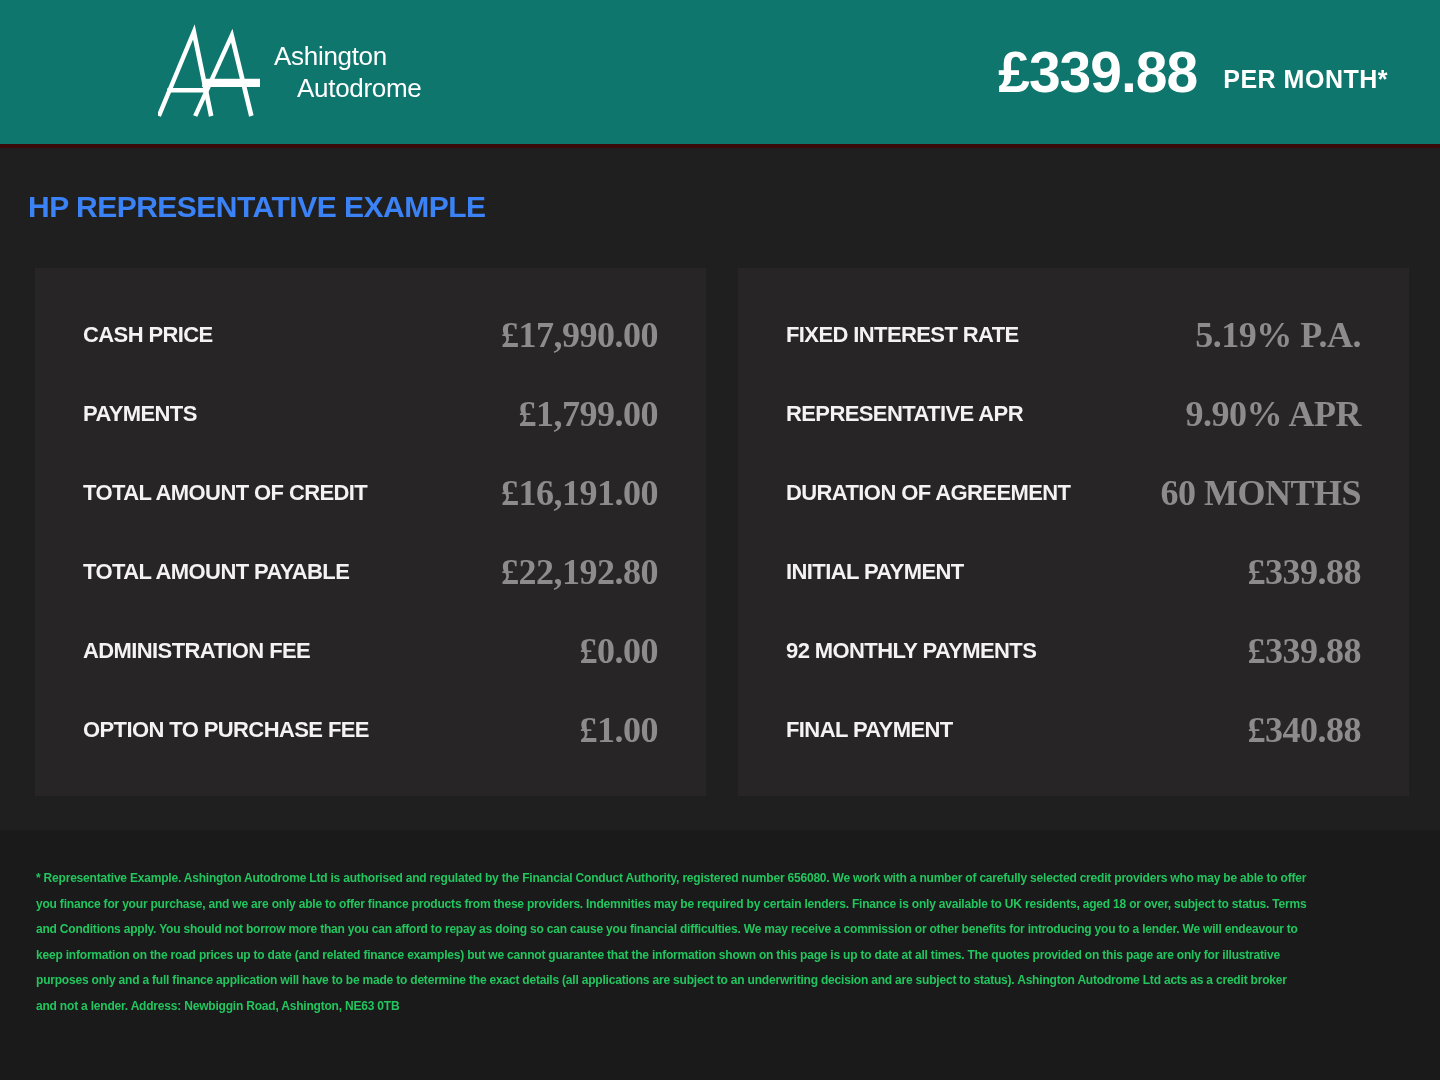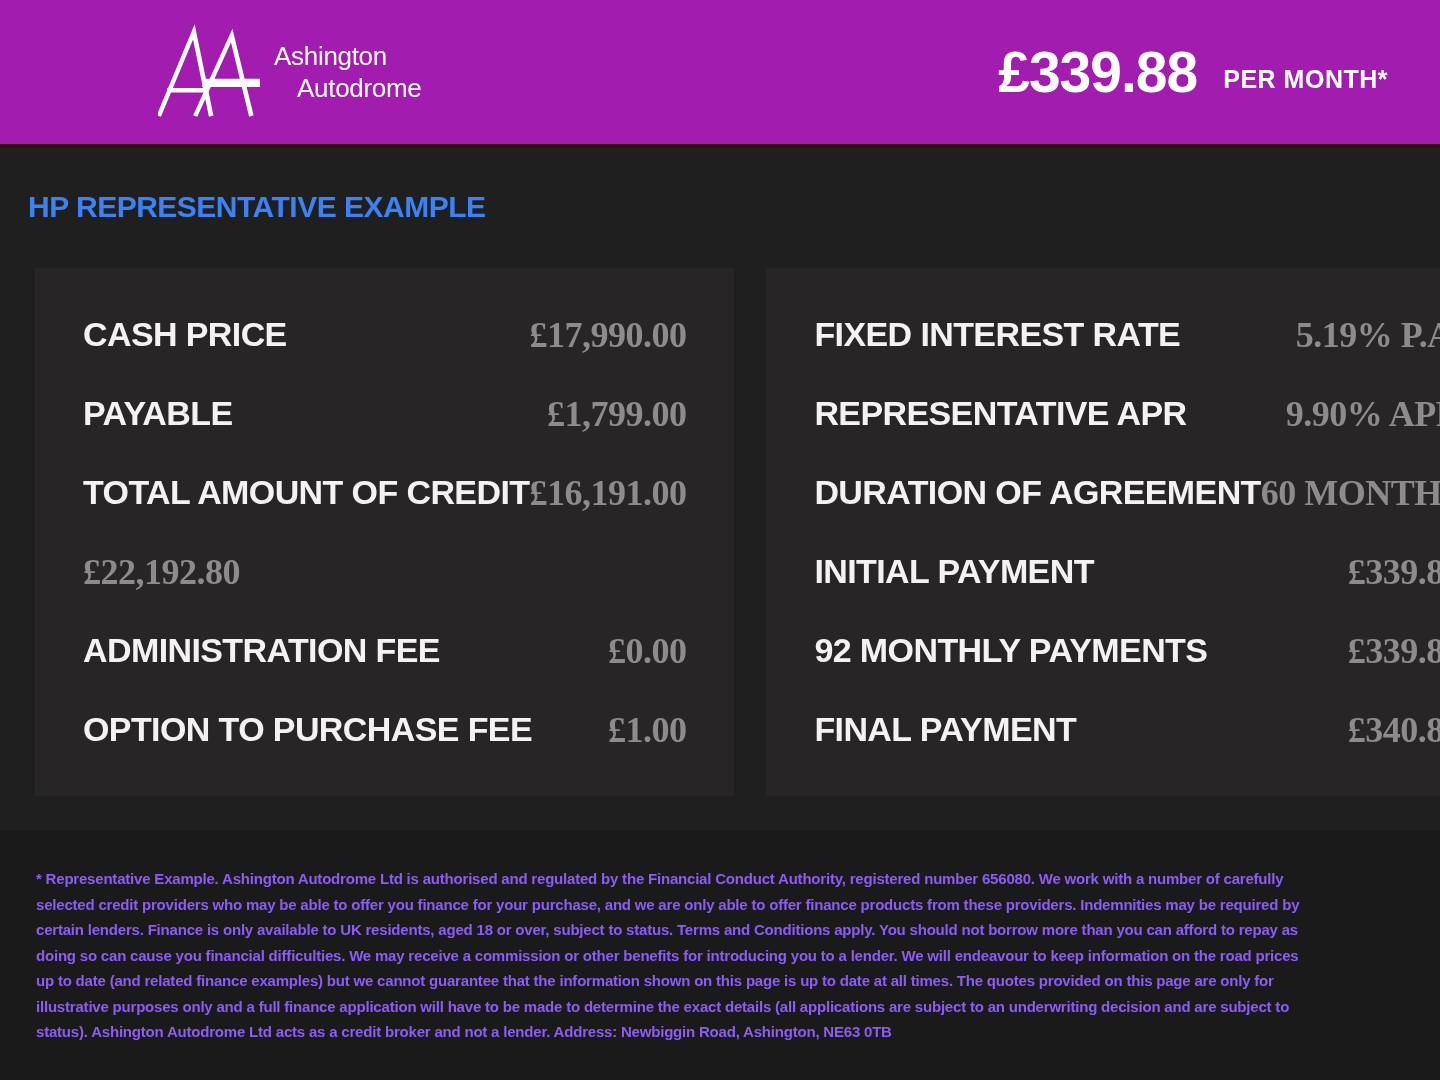--- a/index.html
+++ b/index.html
@@ -6,21 +6,21 @@
   html, body { width: 1440px; height: 1080px; }
   body {
     font-family: "Liberation Sans", sans-serif;
     background: #201f1f;
     overflow: hidden;
   }
 
   
   .header {
     height: 148px;
-    background: #a21caf;
+    background: #0f766e;
     border-bottom: 4px solid #3a0a0a;
     display: flex;
     align-items: center;
     justify-content: space-between;
     padding: 0 52px 0 158px;
   }
   .brand { display: flex; align-items: center; }
   .brand svg { width: 102px; height: 100px; margin-right: 14px; }
   .brand-name { color: #ffffff; font-size: 26px; line-height: 32px; letter-spacing: -0.3px; }
   .brand-name .line2 { display: block; margin-left: 23px; }
@@ -45,21 +45,21 @@
     padding: 27px 48px;
   }
   .finance-row {
     height: 79px;
     display: flex;
     align-items: center;
     justify-content: space-between;
   }
   .finance-label {
     color: #f4f2f2;
-    font-size: 34px;
+    font-size: 22px;
     font-weight: bold;
     letter-spacing: -0.6px;
     white-space: nowrap;
     text-align: right;
   }
   .finance-value {
     font-family: "Liberation Serif", serif;
     color: #8d8b8b;
     font-size: 36px;
     font-weight: bold;
@@ -68,22 +68,22 @@
     text-align: right;
   }
 
   
   .footer {
     background: #1b1a1a;
     min-height: 250px;
     padding: 36px 130px 30px 36px;
   }
   .disclaimer {
-    color: #8b5cf6;
-    font-size: 15px;
+    color: #22c55e;
+    font-size: 12px;
     font-weight: bold;
     letter-spacing: -0.2px;
     line-height: 25.5px;
     max-width: 1278px;
   }
 </style>
 </head>
 <body>
 
 <header class="header">
@@ -111,28 +111,29 @@
   <h1 class="page-title">HP REPRESENTATIVE EXAMPLE</h1>
 
   <section class="panels">
 
     <div class="panel">
       <div class="finance-row">
         <span class="finance-label">CASH PRICE</span>
         <span class="finance-value">£17,990.00</span>
       </div>
       <div class="finance-row">
-        <span class="finance-label">PAYABLE</span>
+        <span class="finance-label">PAYMENTS</span>
         <span class="finance-value">£1,799.00</span>
       </div>
       <div class="finance-row">
         <span class="finance-label">TOTAL AMOUNT OF CREDIT</span>
         <span class="finance-value">£16,191.00</span>
       </div>
       <div class="finance-row">
+        <span class="finance-label">TOTAL AMOUNT PAYABLE</span>
         <span class="finance-value">£22,192.80</span>
       </div>
       <div class="finance-row">
         <span class="finance-label">ADMINISTRATION FEE</span>
         <span class="finance-value">£0.00</span>
       </div>
       <div class="finance-row">
         <span class="finance-label">OPTION TO PURCHASE FEE</span>
         <span class="finance-value">£1.00</span>
       </div>

